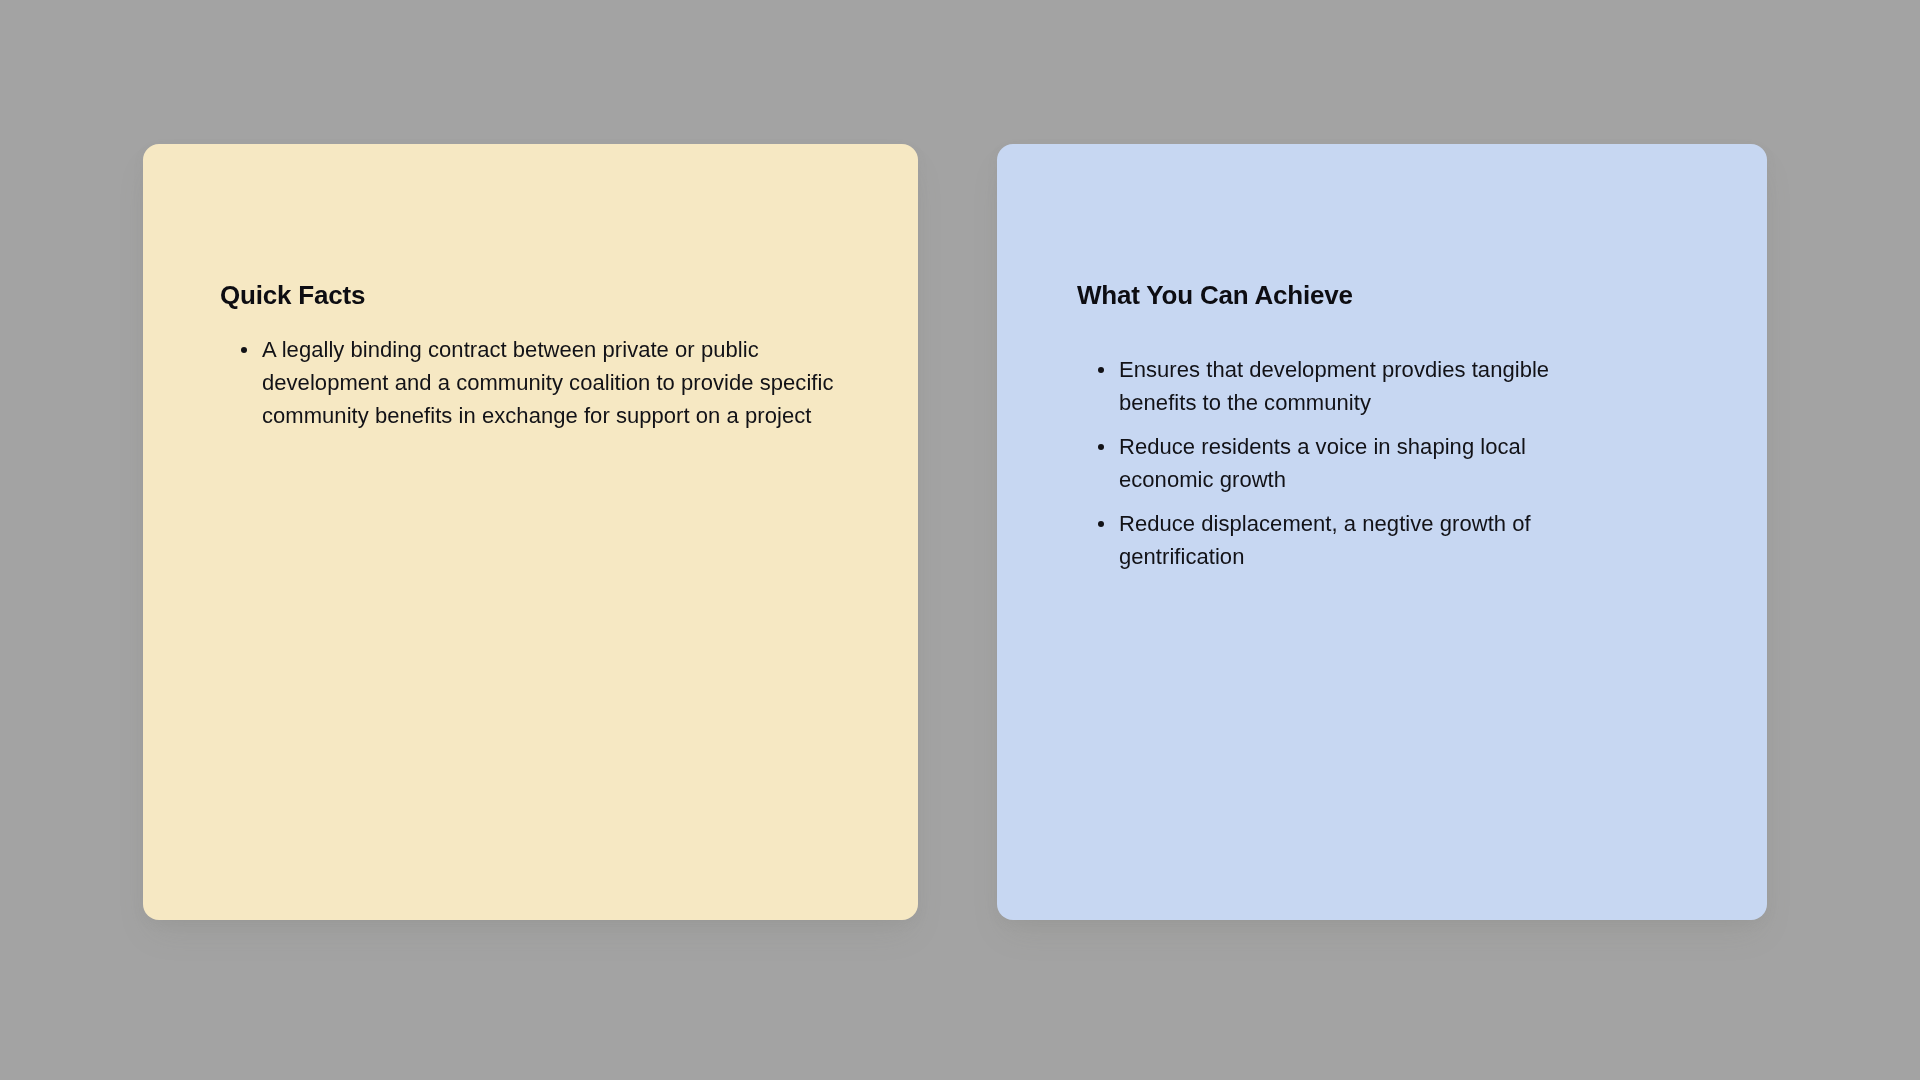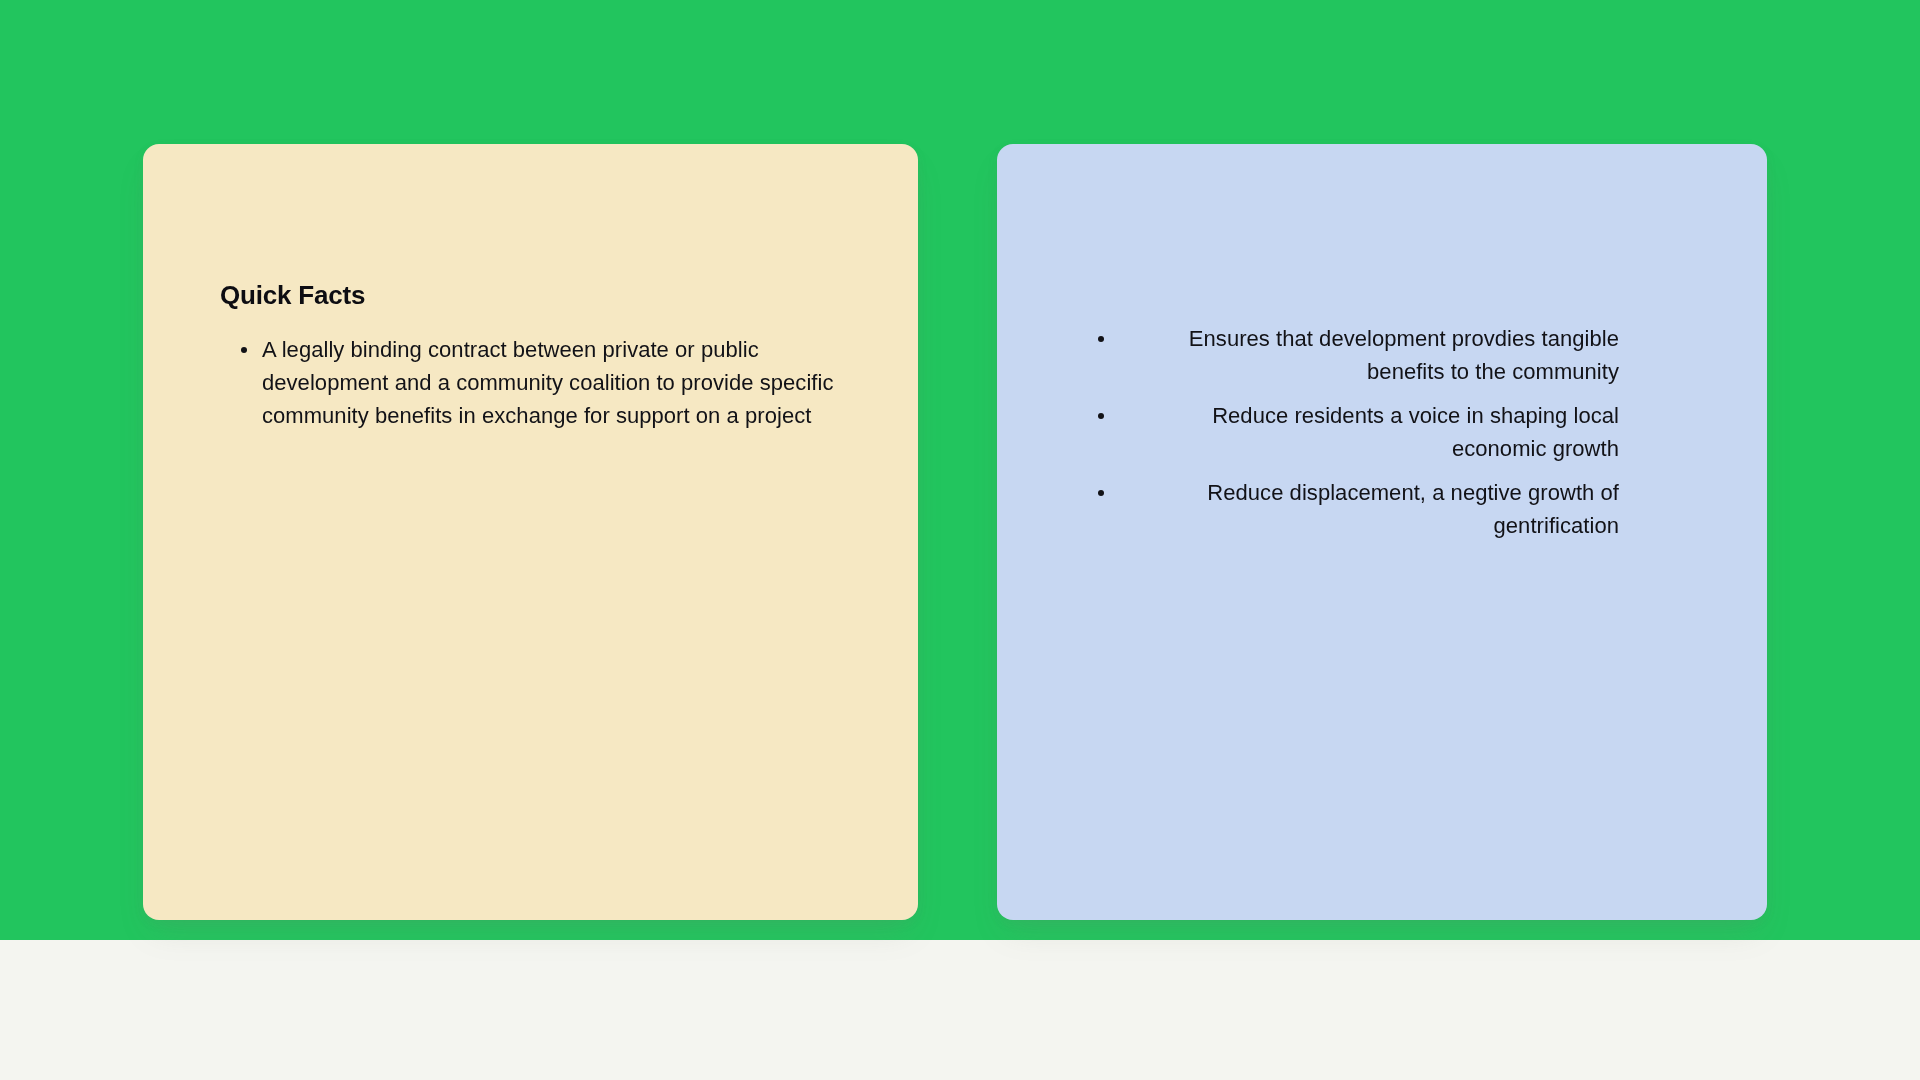--- a/index.html
+++ b/index.html
@@ -12,22 +12,22 @@
     height: 1080px;
     background: #f4f5f0;
     font-family: "Liberation Sans", sans-serif;
     -webkit-font-smoothing: antialiased;
     overflow: hidden;
   }
 
   .canvas {
     position: relative;
     width: 1920px;
-    height: 940px;
-    background: #22c55e;
+    height: 1080px;
+    background: #a3a3a3;
   }
 
   
   .card {
     position: absolute;
     top: 144px;
     height: 776px;
     border-radius: 16px;
     box-sizing: border-box;
     box-shadow: 0 18px 34px -10px rgba(120, 120, 110, 0.18),
@@ -110,39 +110,39 @@
     border-radius: 50%;
     background: #121217;
   }
 
   .card-left .bullet-item {
     max-width: 600px;
   }
 
   .card-right .bullet-item {
     max-width: 500px;
-    text-align: right;
   }
 </style>
 </head>
 <body>
 
 <div class="canvas">
 
   <section class="card card-left">
     <div class="card-inner">
       <h2 class="card-title">Quick Facts</h2>
       <ul class="bullet-list">
         <li class="bullet-item">A legally binding contract between private or public development and a community coalition to provide specific community benefits in exchange for support on a project</li>
       </ul>
     </div>
   </section>
 
   <section class="card card-right">
     <div class="card-inner">
+      <h2 class="card-title">What You Can Achieve</h2>
       <ul class="bullet-list">
         <li class="bullet-item">Ensures that development provdies tangible benefits to the community</li>
         <li class="bullet-item">Reduce residents a voice in shaping local economic growth</li>
         <li class="bullet-item">Reduce displacement, a negtive growth of gentrification</li>
       </ul>
     </div>
   </section>
 
 </div>
 

